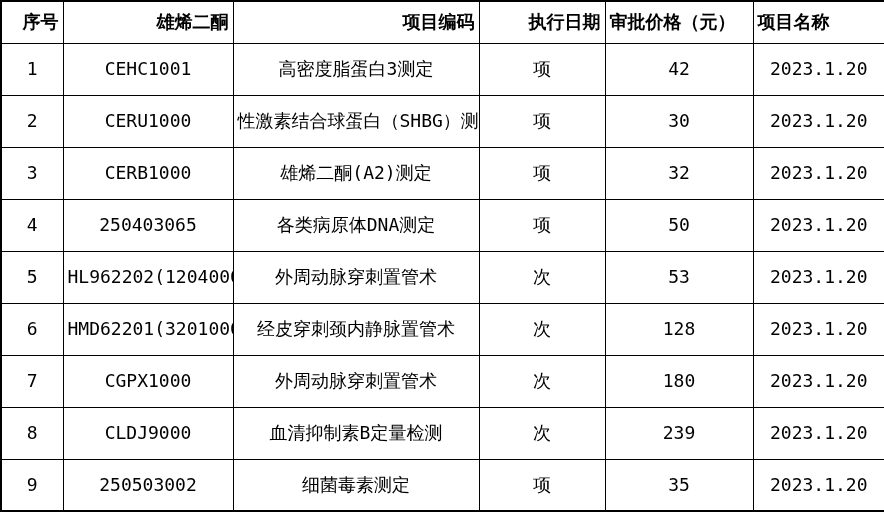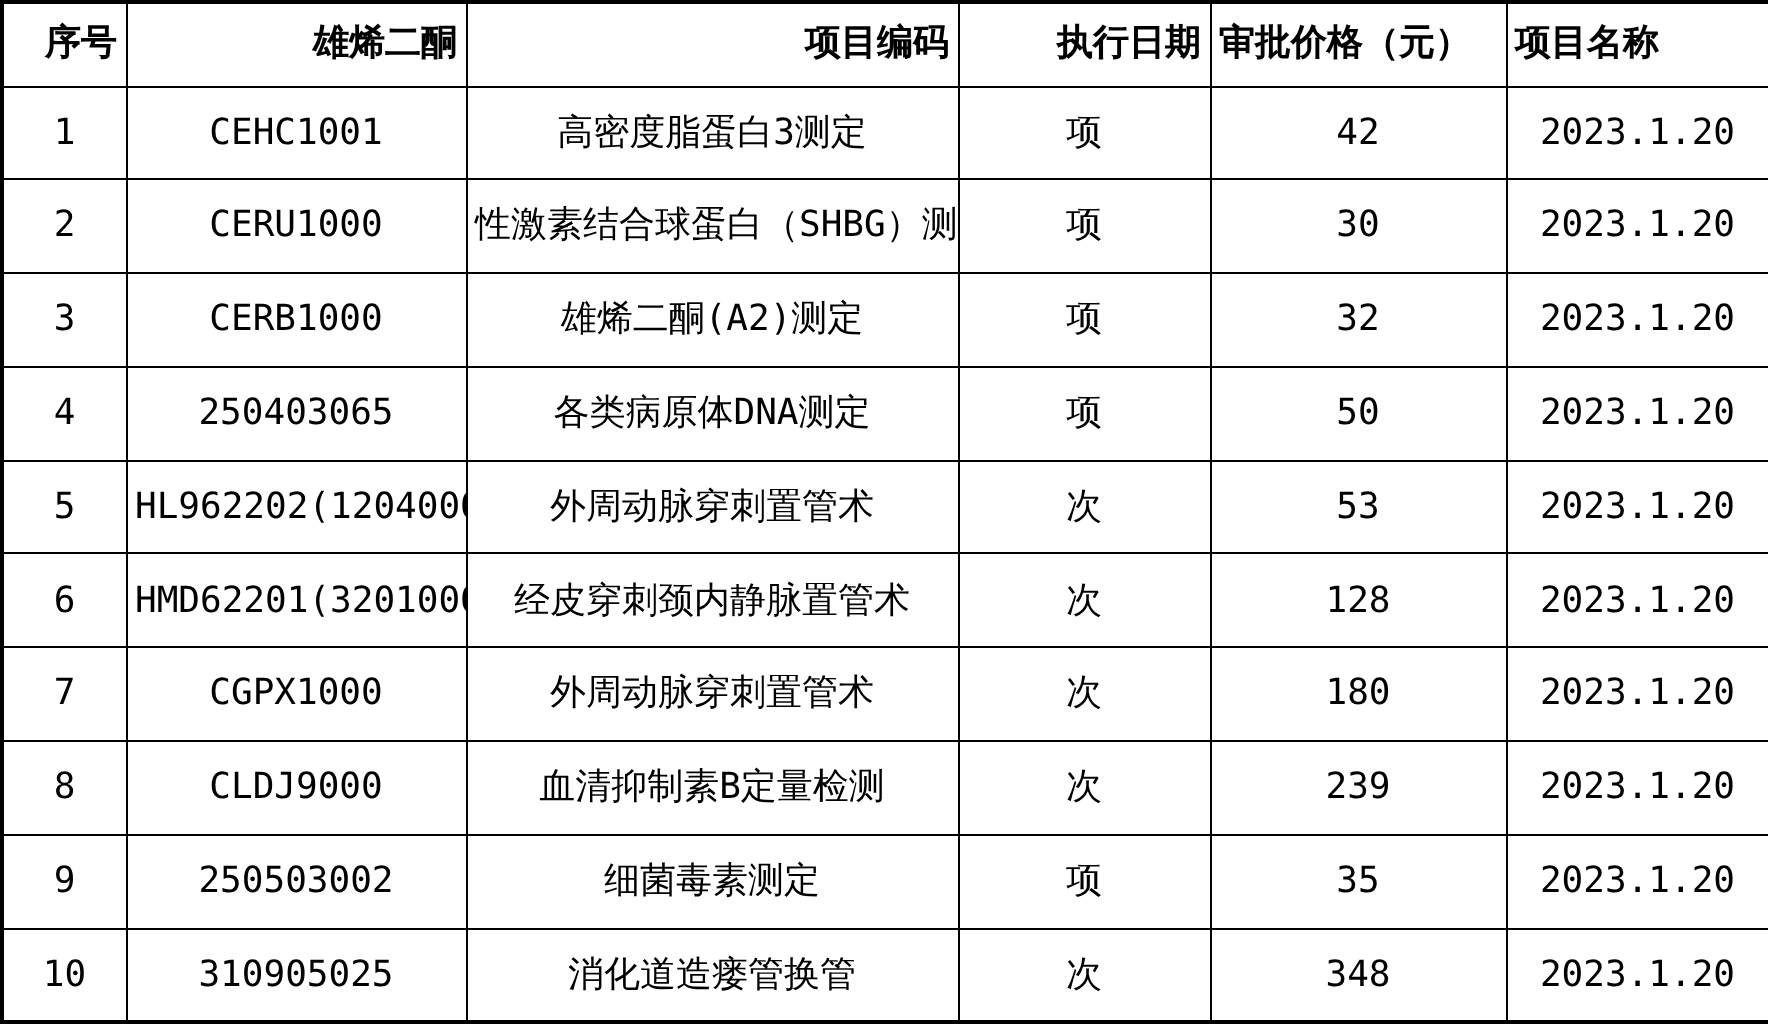--- a/index.html
+++ b/index.html
@@ -130,23 +130,15 @@
         <td>2023.1.20</td>
       </tr>
       <tr>
         <td>9</td>
         <td>250503002</td>
         <td>细菌毒素测定</td>
         <td>项</td>
         <td>35</td>
         <td>2023.1.20</td>
       </tr>
-      <tr>
-        <td>10</td>
-        <td>310905025</td>
-        <td>消化道造瘘管换管</td>
-        <td>次</td>
-        <td>348</td>
-        <td>2023.1.20</td>
-      </tr>
     </tbody>
   </table>
 </div>
 
 </body></html>

